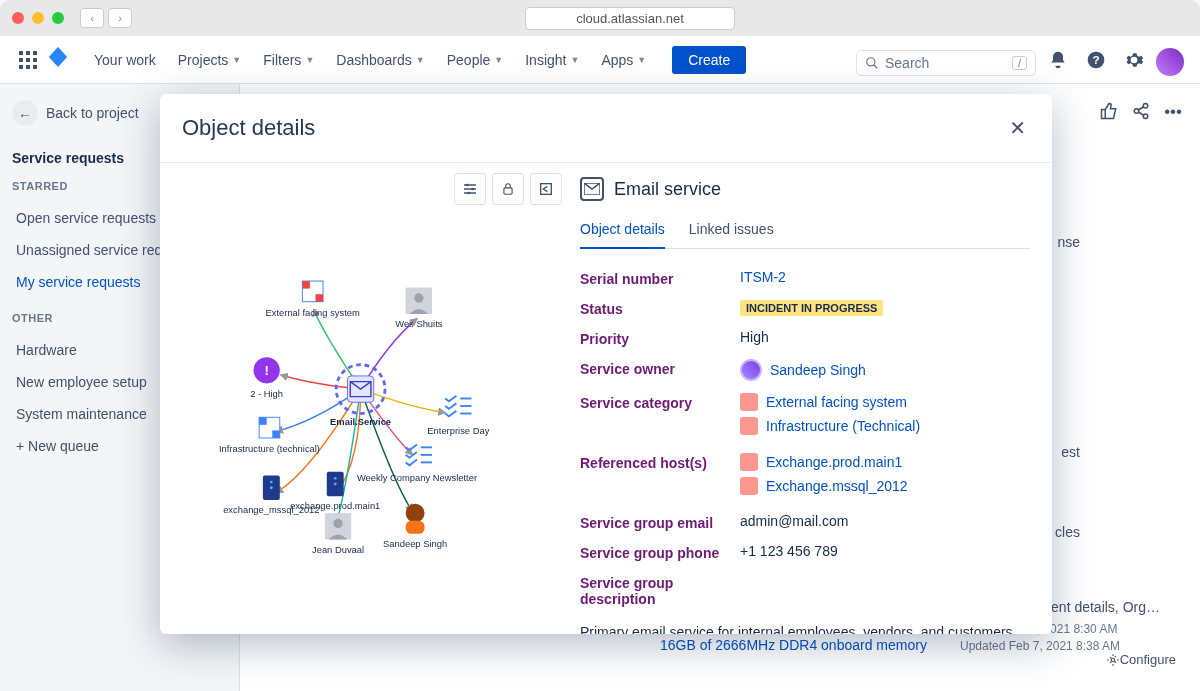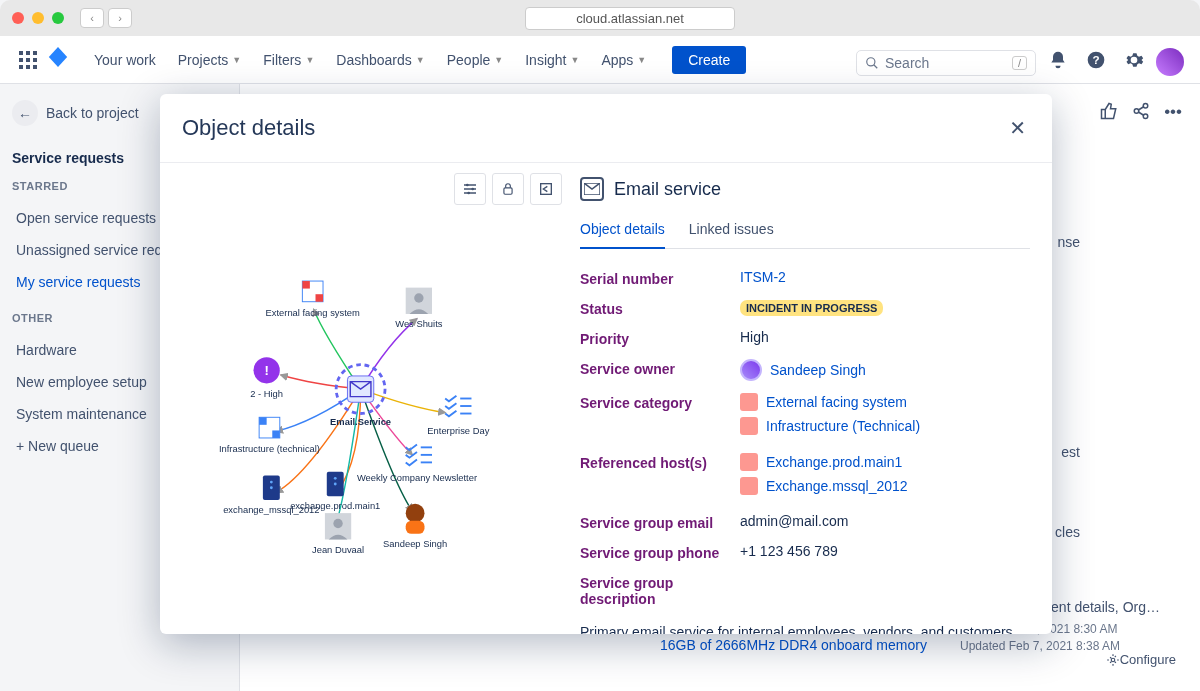--- a/index.html
+++ b/index.html
@@ -56,21 +56,21 @@
 .obj-title-row { display: flex; align-items: center; gap: 10px; margin-bottom: 14px; padding-top: 4px; }
 .obj-icon-box { width: 24px; height: 24px; border: 2px solid #42526e; border-radius: 4px; display: flex; align-items: center; justify-content: center; font-size: 12px; }
 .obj-title { font-size: 18px; font-weight: 500; color: #172b4d; }
 .tabs { display: flex; gap: 24px; border-bottom: 1px solid #dfe1e6; margin-bottom: 14px; }
 .tab { padding: 6px 0 10px; font-size: 14px; color: #42526e; cursor: pointer; }
 .tab.active { color: #0052cc; border-bottom: 2px solid #0052cc; margin-bottom: -1px; }
 .field-row { display: flex; padding: 6px 0; font-size: 14px; align-items: flex-start; }
 .field-label { width: 160px; color: #701a75; font-weight: 700; padding-top: 2px; }
 .field-value { flex: 1; color: #172b4d; }
 .link-val { color: #0052cc; cursor: pointer; }
-.status-badge { background: #ffe380; color: #172b4d; font-size: 11px; font-weight: 700; padding: 2px 6px; border-radius: 7px; }
+.status-badge { background: #ffe380; color: #172b4d; font-size: 11px; font-weight: 700; padding: 2px 6px; border-radius: 2px; }
 .cat-row { display: flex; align-items: center; gap: 8px; margin-bottom: 6px; }
 .cat-swatch { width: 18px; height: 18px; background: #fd9891; border-radius: 3px; }
 .owner-row { display: flex; align-items: center; gap: 8px; }
 .owner-av { width: 22px; height: 22px; border-radius: 50%; background: linear-gradient(45deg,#a78bfa,#7c3aed); border: 2px solid #c4b5fd; }
 .desc-text { font-size: 14px; color: #172b4d; margin-top: 10px; line-height: 1.4; }
 .chev { font-size: 9px; color: #888; }
 .configure-link { position: absolute; bottom: 24px; right: 24px; font-size: 13px; color: #42526e; display: flex; align-items: center; }
 </style>
 </head>
 <body>

